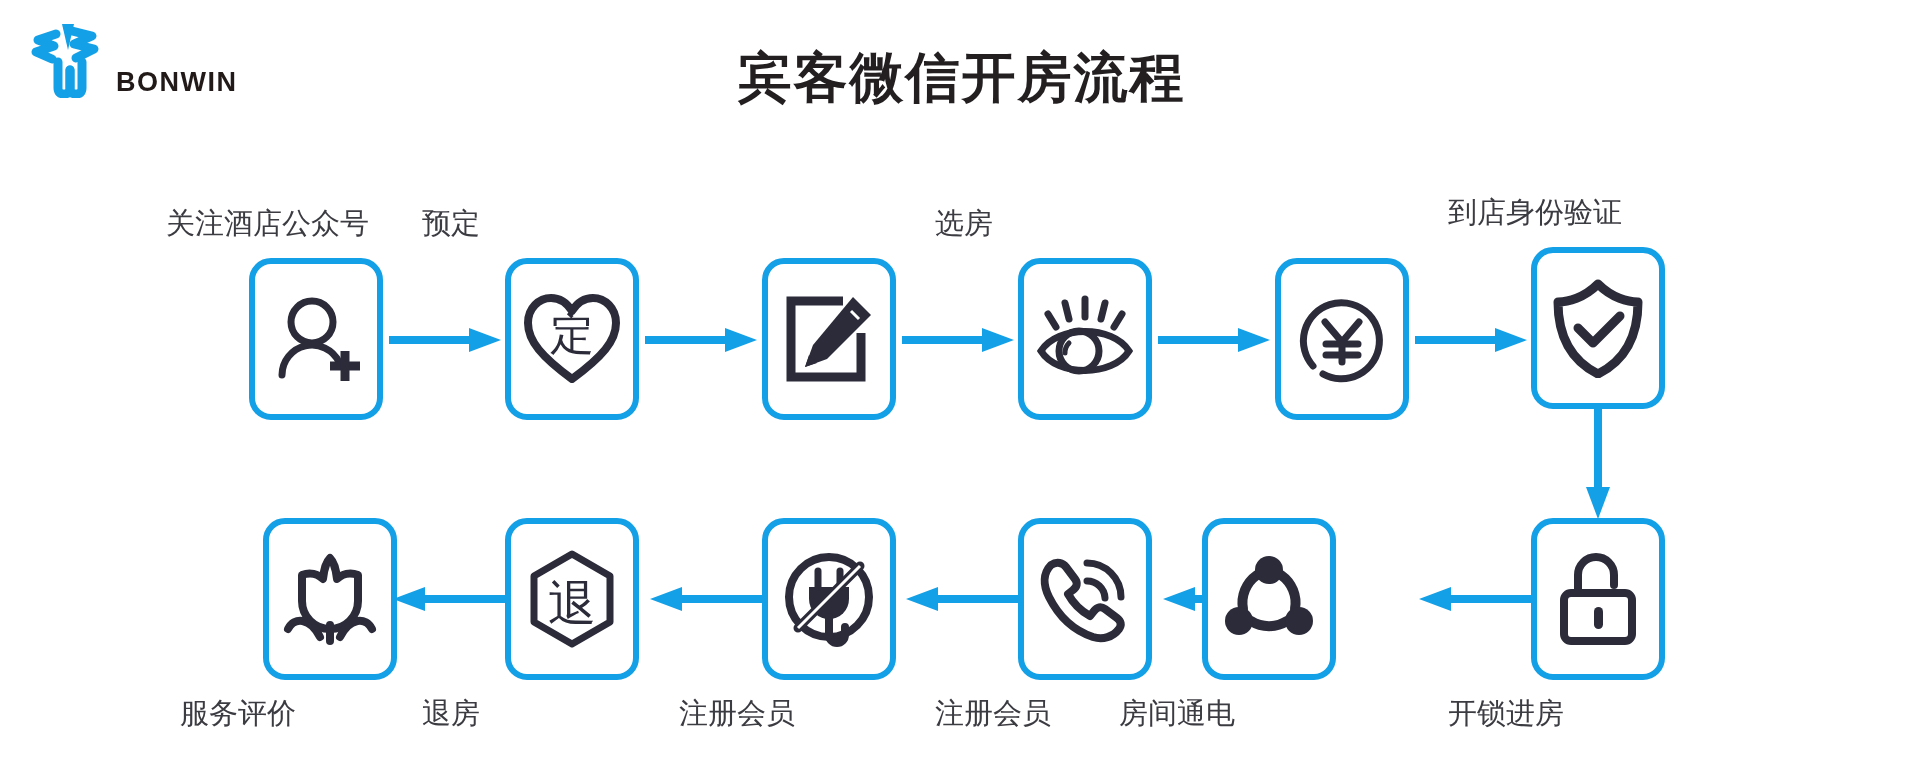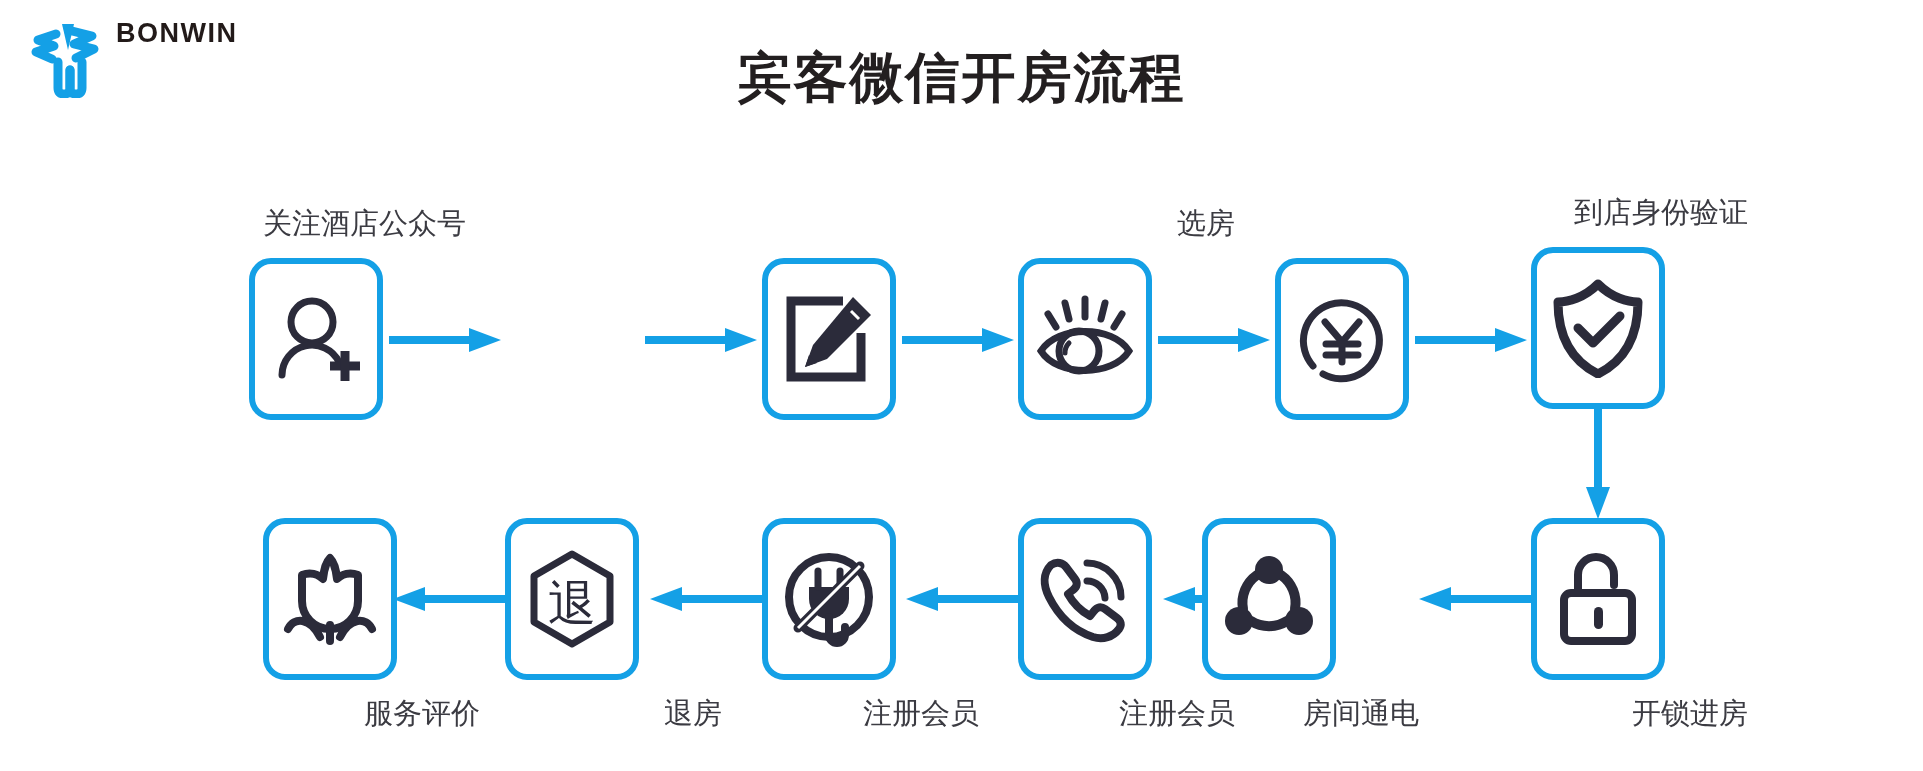--- a/index.html
+++ b/index.html
@@ -13,21 +13,21 @@
     position: relative;
     font-family: "Liberation Sans", "DejaVu Sans", sans-serif;
     overflow: hidden;
   }
 
   
   #brand {
     position: absolute;
     left: 22px; top: 18px;
     width: 260px; height: 80px;
-    display: flex; align-items: flex-start;
+    display: flex; align-items: flex-end;
   }
   #brand-mark { width: 92px; height: 80px; flex: 0 0 auto; }
   #brand-name {
     font-size: 27px;
     font-weight: bold;
     letter-spacing: 1.5px;
     color: #221a19;
     margin-left: 2px;
     font-family: "Liberation Sans", "DejaVu Sans", sans-serif;
   }
@@ -61,21 +61,21 @@
     display: flex;
     align-items: center;
     justify-content: center;
   }
   .node .box svg { display: block; }
 
   .node-label {
     position: absolute;
     width: 300px;
     left: -83px;
-    text-align: right;
+    text-align: left;
     font-size: 29px;
     color: #3b3b42;
     white-space: nowrap;
     font-family: "DejaVu Sans", "Liberation Sans", sans-serif;
   }
   .label-above { bottom: 100%; margin-bottom: 14px; }
   .label-below { top: 100%;    margin-top: 14px; }
 
   
   .arrow { position: absolute; }
@@ -188,20 +188,31 @@
           </g>
           <g stroke="#2b2b3a" stroke-width="9" stroke-linecap="butt">
             <line x1="62" y1="75" x2="92" y2="75"></line>
             <line x1="77" y1="60" x2="77" y2="90"></line>
           </g>
         </svg>
       </span>
     </div>
   </div>
 
+  <div class="node n2">
+    <div class="node-label label-above">预定</div>
+    <div class="box">
+      <span style="position:relative;display:block;width:100px;height:96px;">
+        <svg width="100" height="96" viewBox="0 0 100 96" style="position:absolute;left:0;top:0;">
+          <path d="M50 88 C20 66 6 50 6 32 C6 17 17 7 29 7 C38 7 45 12 50 20 C55 12 62 7 71 7 C83 7 94 17 94 32 C94 50 80 66 50 88 Z" fill="none" stroke="#2b2b3a" stroke-width="8" stroke-linejoin="round"></path>
+        </svg>
+        <span style="position:absolute;left:0;top:14px;width:100px;text-align:center;font-size:44px;color:#2b2b3a;font-family:'DejaVu Sans','Liberation Sans',sans-serif;">定</span>
+      </span>
+    </div>
+  </div>
 
   <div class="node n3">
     <div class="box">
       <span>
         <svg width="96" height="96" viewBox="0 0 96 96">
           <path d="M62 10 H10 V86 H80 V42" fill="none" stroke="#2b2b3a" stroke-width="9" stroke-linejoin="miter"></path>
           <path d="M72 6 L90 24 L46 68 L24 76 L32 54 Z" fill="#2b2b3a"></path>
           <path d="M24 76 L28 64 L36 72 Z" fill="#2b2b3a"></path>
           <line x1="70" y1="20" x2="78" y2="28" stroke="#ffffff" stroke-width="3"></line>
         </svg>

